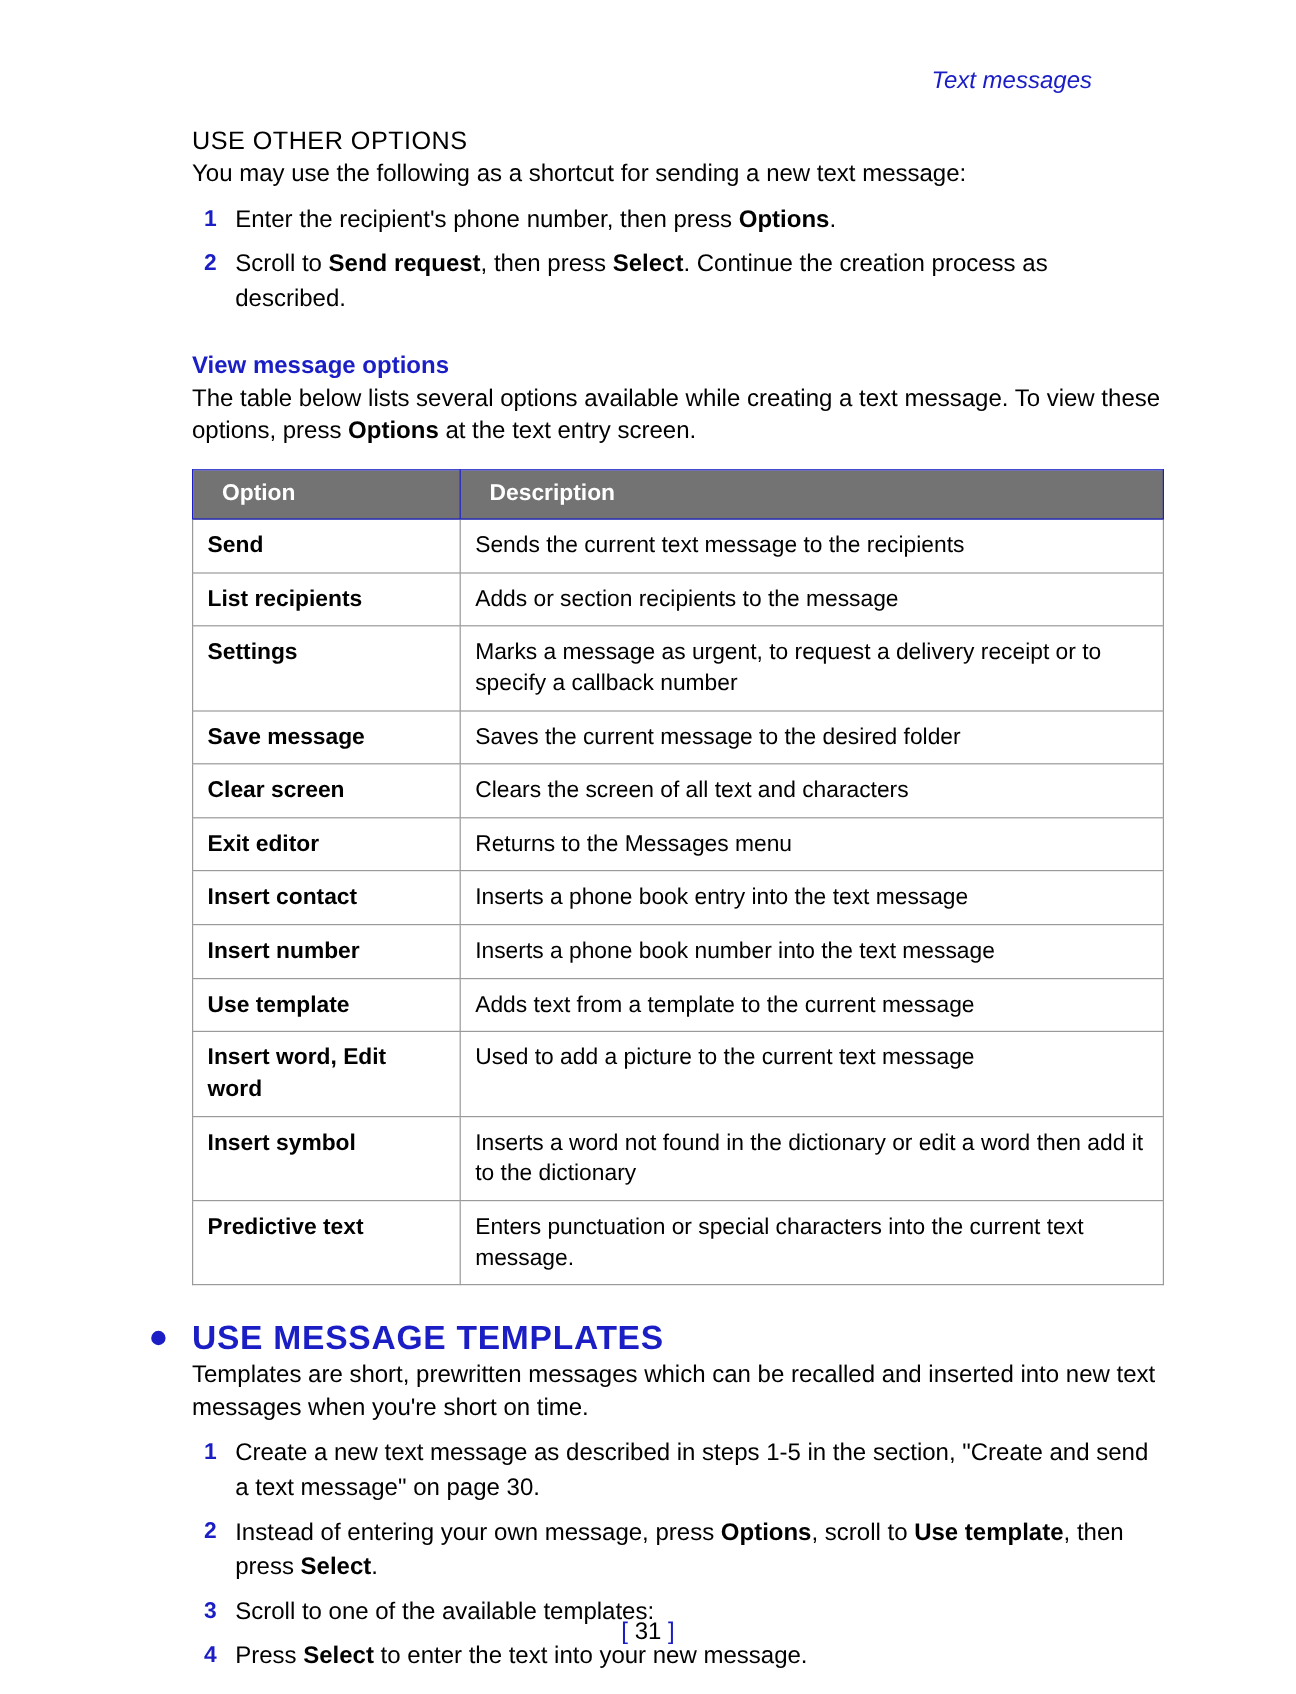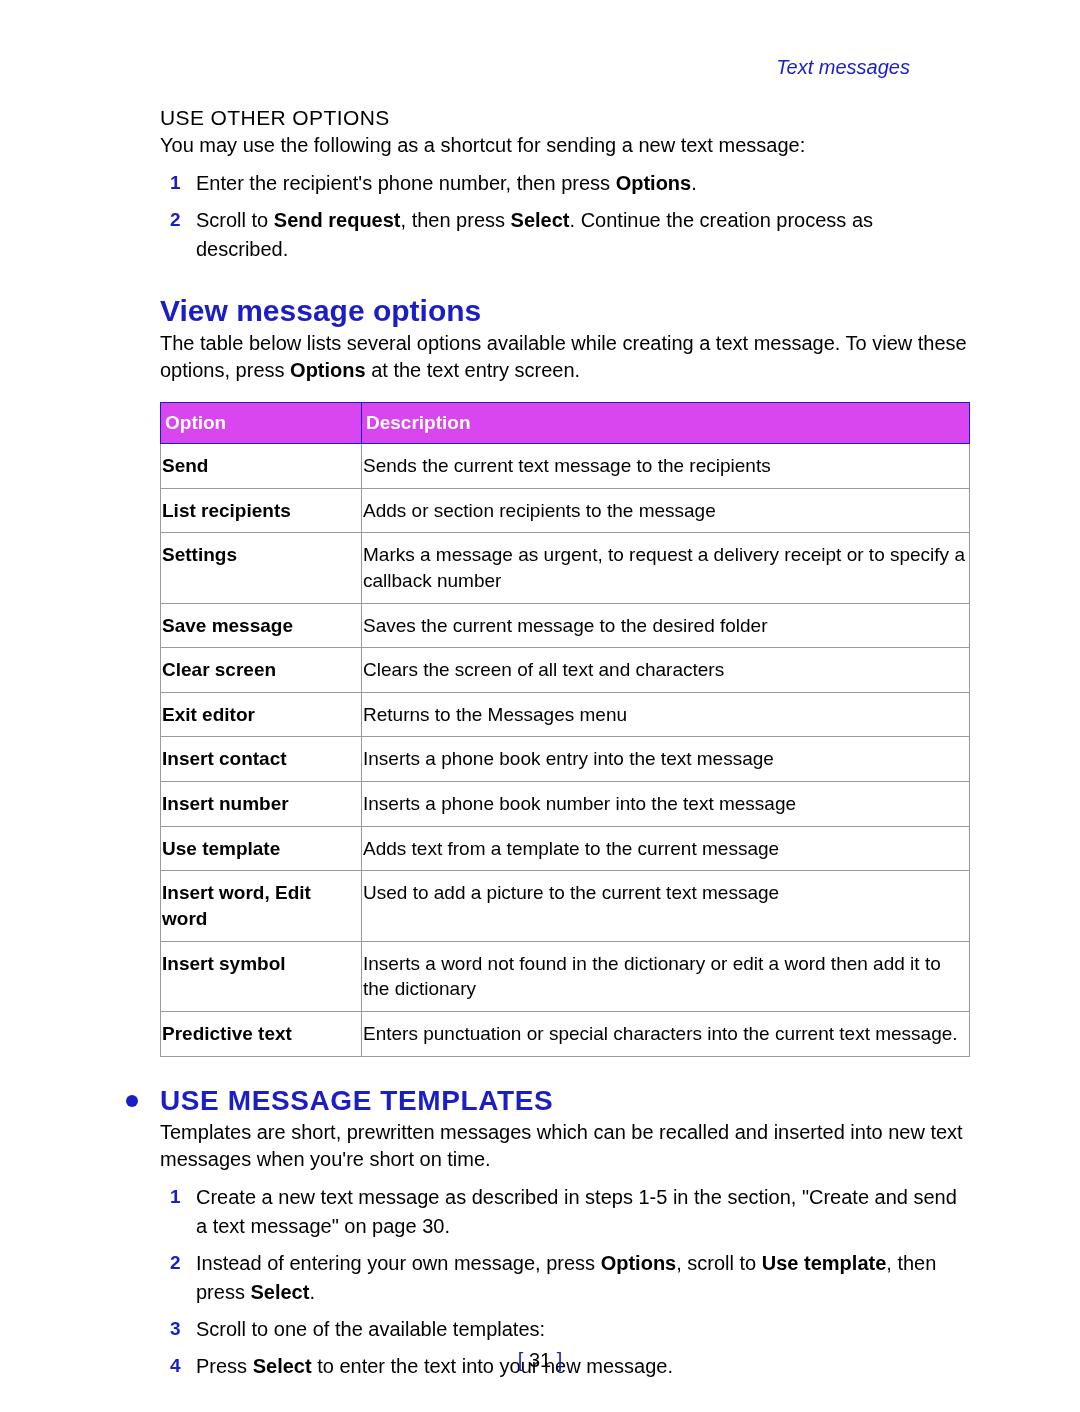--- a/index.html
+++ b/index.html
@@ -48,21 +48,21 @@
     color: #1a1ec4;
     font-weight: 700;
     width: 26px;
     flex-shrink: 0;
     font-size: 19px;
   }
   .num-text { flex: 1; }
   .b { font-weight: 700; }
   .h2-blue {
     color: #1a1ec4;
-    font-size: 30px;
+    font-size: 20px;
     font-weight: 700;
     margin-top: 30px;
   }
   .bullet-head {
     display: flex;
     align-items: center;
     margin-top: 28px;
   }
   .bullet-dot {
     width: 12px;
@@ -79,30 +79,30 @@
     font-weight: 700;
     letter-spacing: 0.6px;
   }
   table.opts {
     border-collapse: collapse;
     width: 100%;
     margin-top: 18px;
     font-size: 19px;
   }
   table.opts th {
-    background: #d946ef;
+    background: #737373;
     color: #ffffff;
     text-align: left;
     font-weight: 700;
-    padding: 9px 4px;
+    padding: 9px 24px;
     border: 1px solid #1a1ec4;
   }
   table.opts td {
     border: 1px solid #9a9a9a;
-    padding: 9px 1px;
+    padding: 9px 12px;
     vertical-align: top;
     line-height: 1.35;
   }
   table.opts td.col-opt {
     font-weight: 700;
     width: 198px;
   }
   .page-num {
     position: absolute;
     bottom: 40px;

